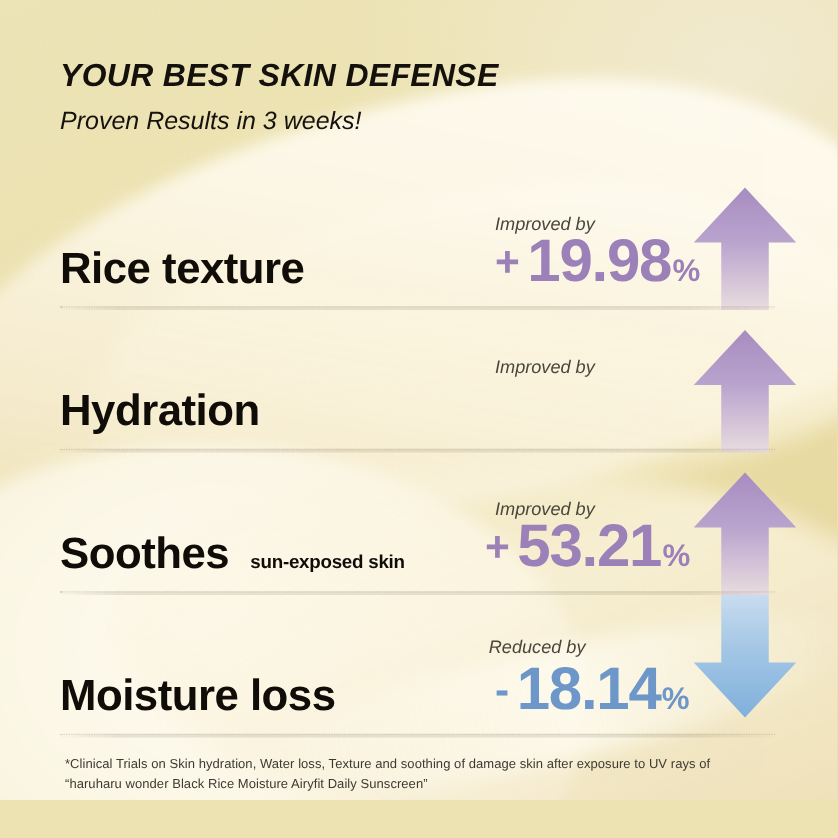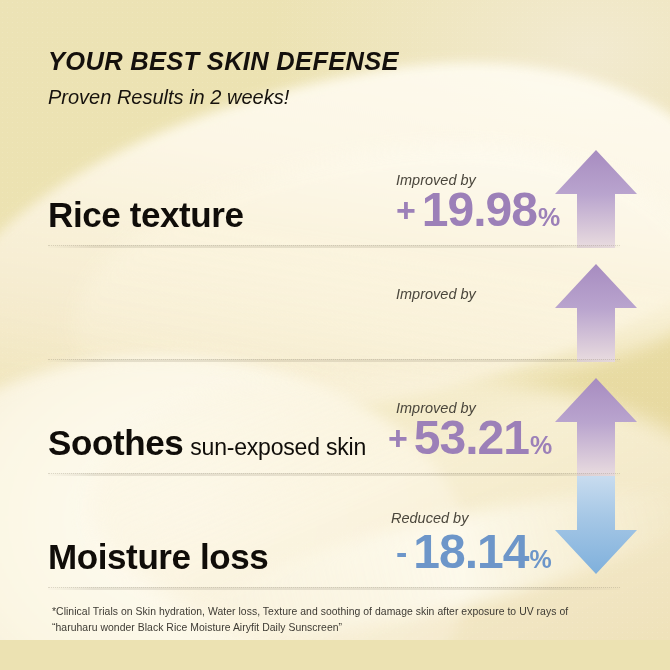--- a/index.html
+++ b/index.html
@@ -87,21 +87,21 @@
        rgba(120,110,88,.03) 100%);
     border-top:1px dotted rgba(125,115,92,.42);
     opacity:.55;
   }
   .metric-label{
     position:absolute;left:48px;bottom:22px;
     color:#100d09;line-height:1;white-space:nowrap;
     font-family:"Liberation Sans",sans-serif;
   }
   .metric-label .main{font-size:35px;font-weight:700;letter-spacing:-.4px;}
-  .metric-label .sub{font-size:23px;font-weight:400;letter-spacing:-.2px;margin-left:7px;}
+  .metric-label .sub{font-size:15px;font-weight:700;letter-spacing:-.2px;margin-left:17px;}
 
   .caption{
     position:absolute;font-size:14.5px;font-style:italic;font-weight:500;
     color:#4a463c;white-space:nowrap;
     font-family:"Liberation Sans",sans-serif;
   }
   .value{
     position:absolute;bottom:20px;white-space:nowrap;line-height:1;
     font-family:"Liberation Sans",sans-serif;font-weight:700;
   }
@@ -129,21 +129,21 @@
 
   <div class="cream cream-top"></div>
   <div class="cream cream-top2"></div>
   <div class="cream cream-blob"></div>
   <div class="cream cream-sweep"></div>
   <div class="cream cream-streak"></div>
   <div class="grain"></div>
 
   <div class="headline">
     <h1>YOUR BEST SKIN DEFENSE</h1>
-    <h2>Proven Results in 2 weeks!</h2>
+    <h2>Proven Results in 3 weeks!</h2>
   </div>
 
   <div class="rows">
 
     <div class="row">
       <div class="metric-label">
         <span class="main">Rice texture</span><span class="sub"></span>
       </div>
       <div class="caption" style="left:396px;top:32px;">Improved by</div>
       <div class="value up" style="left:396px;">
@@ -158,20 +158,23 @@
               <stop offset="100%" stop-color="#e9dcdf"></stop>
             </linearGradient>
           </defs>
           <path d="M43 2 L84 46 L62 46 L62 100 L24 100 L24 46 L2 46 Z" fill="url(#gup1)"></path>
         </svg>
       </div>
       <div class="divider"></div>
     </div>
 
     <div class="row">
+      <div class="metric-label">
+        <span class="main">Hydration</span><span class="sub"></span>
+      </div>
       <div class="caption" style="left:396px;top:32px;">Improved by</div>
       <div class="arrow" style="left:553px;top:8px;">
         <svg viewBox="0 0 86 104" xmlns="http://www.w3.org/2000/svg">
           <defs>
             <linearGradient id="gup2" x1="0" y1="0" x2="0" y2="1">
               <stop offset="0%" stop-color="#a78cc0"></stop>
               <stop offset="45%" stop-color="#b9a4ce"></stop>
               <stop offset="100%" stop-color="#e9dcdf"></stop>
             </linearGradient>
           </defs>

